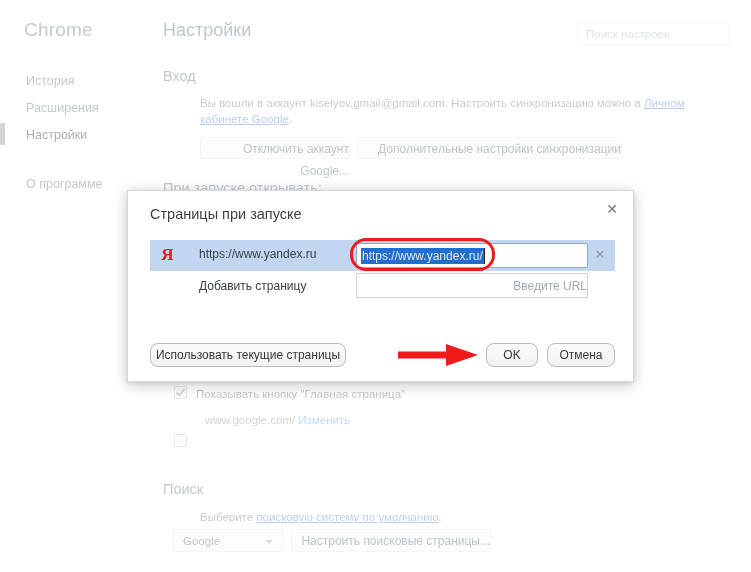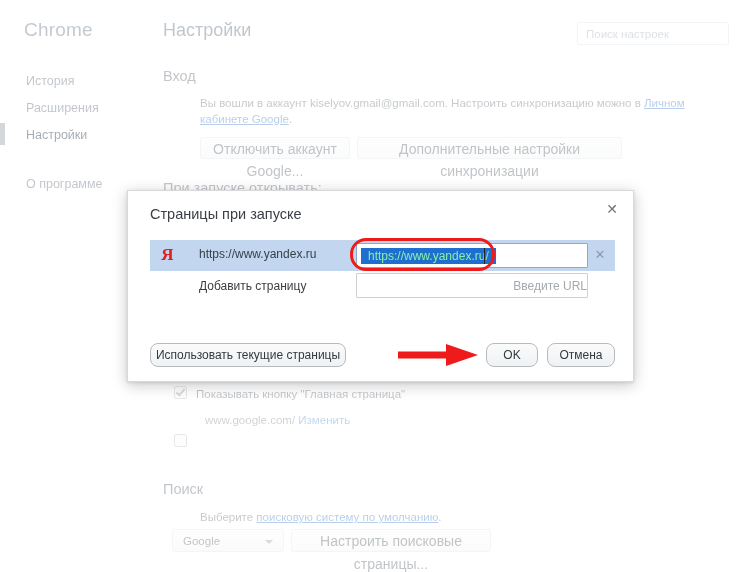--- a/index.html
+++ b/index.html
@@ -108,24 +108,24 @@
     color: #2b6ec4;
     text-decoration: underline;
   }
 
   .btn-ghost {
     position: absolute;
     height: 22px;
     border: 1px solid #e2e5e8;
     border-radius: 2px;
     background: linear-gradient(#fdfdfd, #f6f7f8);
-    font-size: 14px;
+    font-size: 12px;
     color: #5b666f;
     line-height: 22px;
-    text-align: center;
+    text-align: right;
     box-sizing: border-box;
     opacity: 0.38;
   }
 
   .chk-row {
     position: absolute;
     left: 174px;
     font-size: 11.5px;
     color: #555f69;
     opacity: 0.35;
@@ -248,24 +248,24 @@
     background: #ffffff;
     border: 1px solid #8aa9d0;
     border-radius: 1px;
     box-sizing: border-box;
   }
   .url-input .sel {
     position: absolute;
     left: 4px;
     top: 4px;
     background: #1f6fd0;
-    color: #86efac;
+    color: #e5e5e5;
     font-size: 12px;
     line-height: 16px;
-    padding: 0 7px;
+    padding: 0 1px;
     white-space: nowrap;
   }
   .url-input .caret-bar {
     position: absolute;
     top: 4px;
     height: 16px;
     width: 1px;
     background: #222;
   }
   .row-x {

